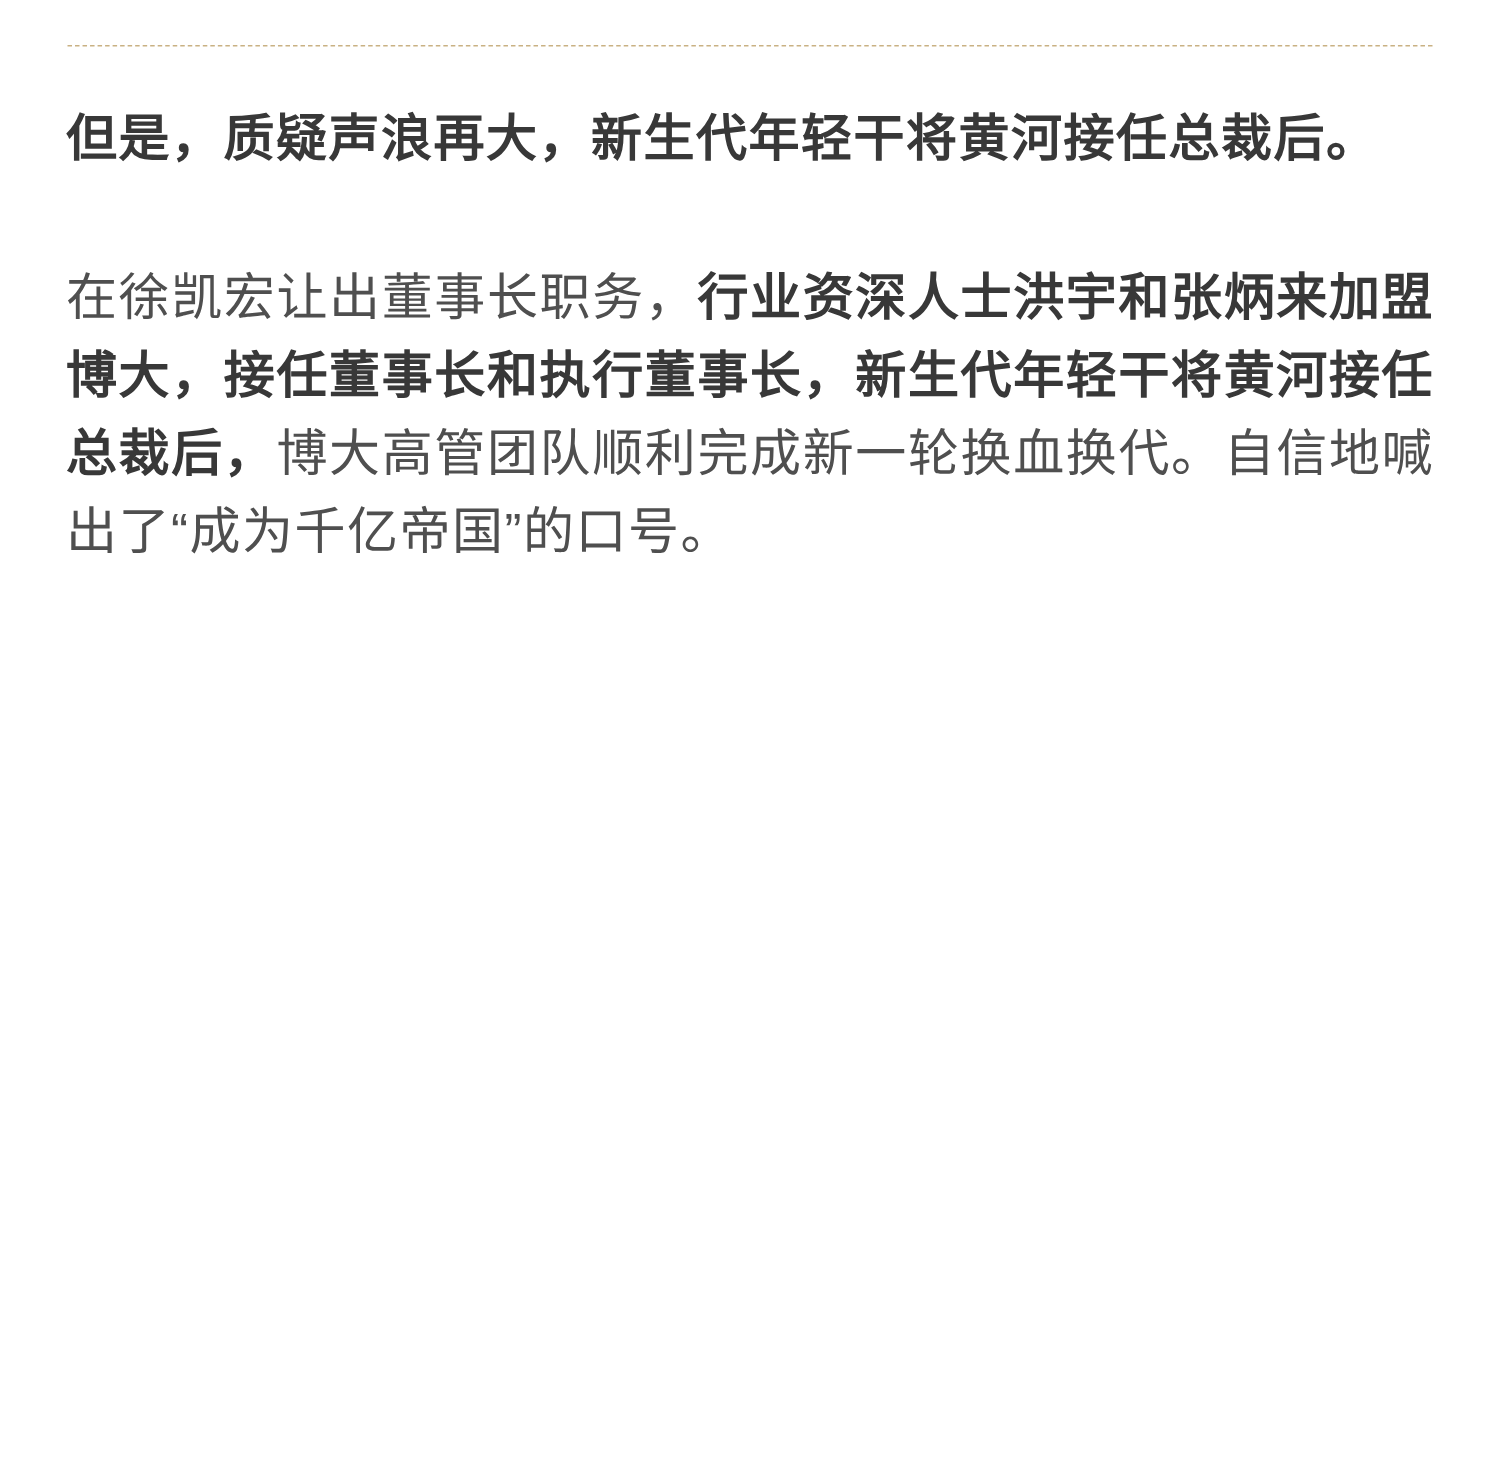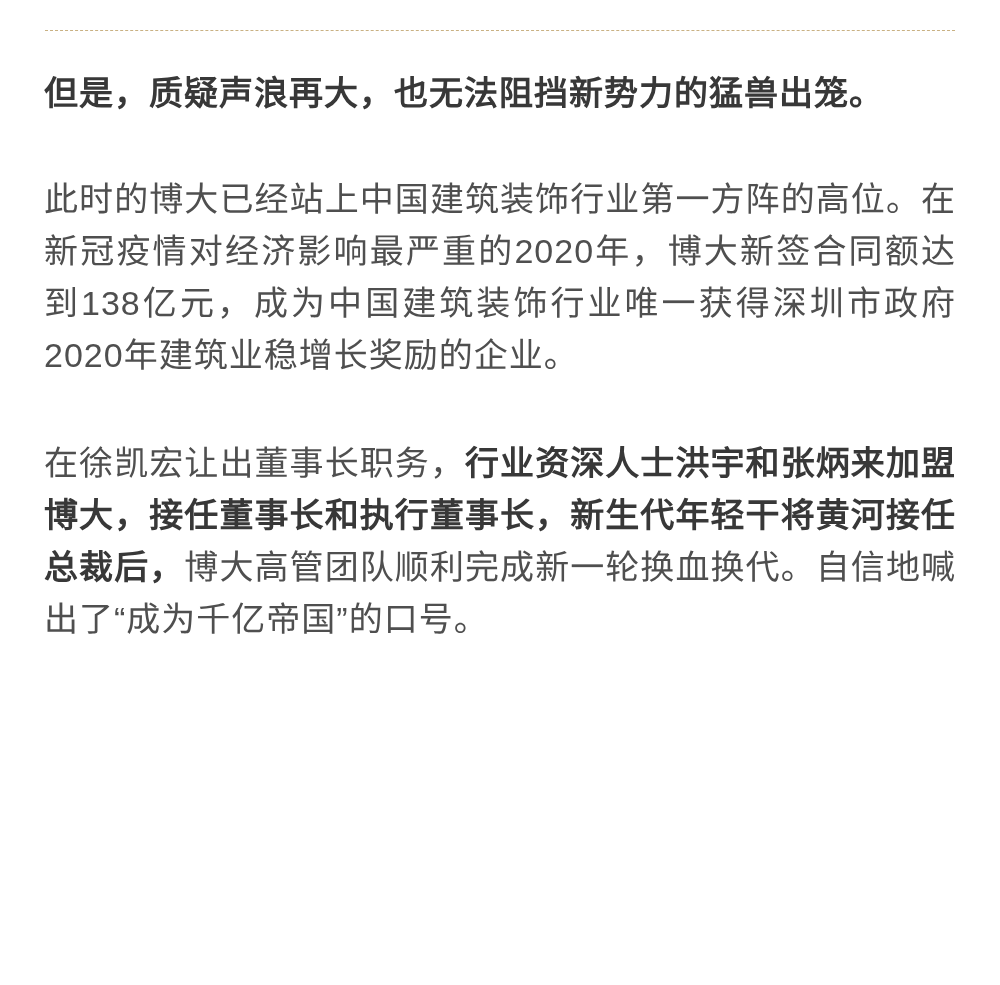--- a/index.html
+++ b/index.html
@@ -54,19 +54,18 @@
     font-weight:700;
     color:var(--emphasis-color);
   }
 </style>
 </head>
 <body>
 
 <div class="page">
   <hr class="divider">
   <div class="content">
-    <h1 class="heading">但是，质疑声浪再大，也无法阻挡新势力的猛兽出笼。</h1>
+    <h1 class="heading">但是，质疑声浪再大，新生代年轻干将黄河接任总裁后。</h1>
     <div id="article-body">
-        <p class="para"><span class="">此时的博大已经站上中国建筑装饰行业第一方阵的高位。在新冠疫情对经济影响最严重的2020年，博大新签合同额达到138亿元，成为中国建筑装饰行业唯一获得深圳市政府2020年建筑业稳增长奖励的企业。</span></p>
         <p class="para"><span class="">在徐凯宏让出董事长职务，</span><span class="em">行业资深人士洪宇和张炳来加盟博大，接任董事长和执行董事长，新生代年轻干将黄河接任总裁后，</span><span class="">博大高管团队顺利完成新一轮换血换代。自信地喊出了“成为千亿帝国”的口号。</span></p>
       </div>
   </div>
 </div>
 
 </body></html>

